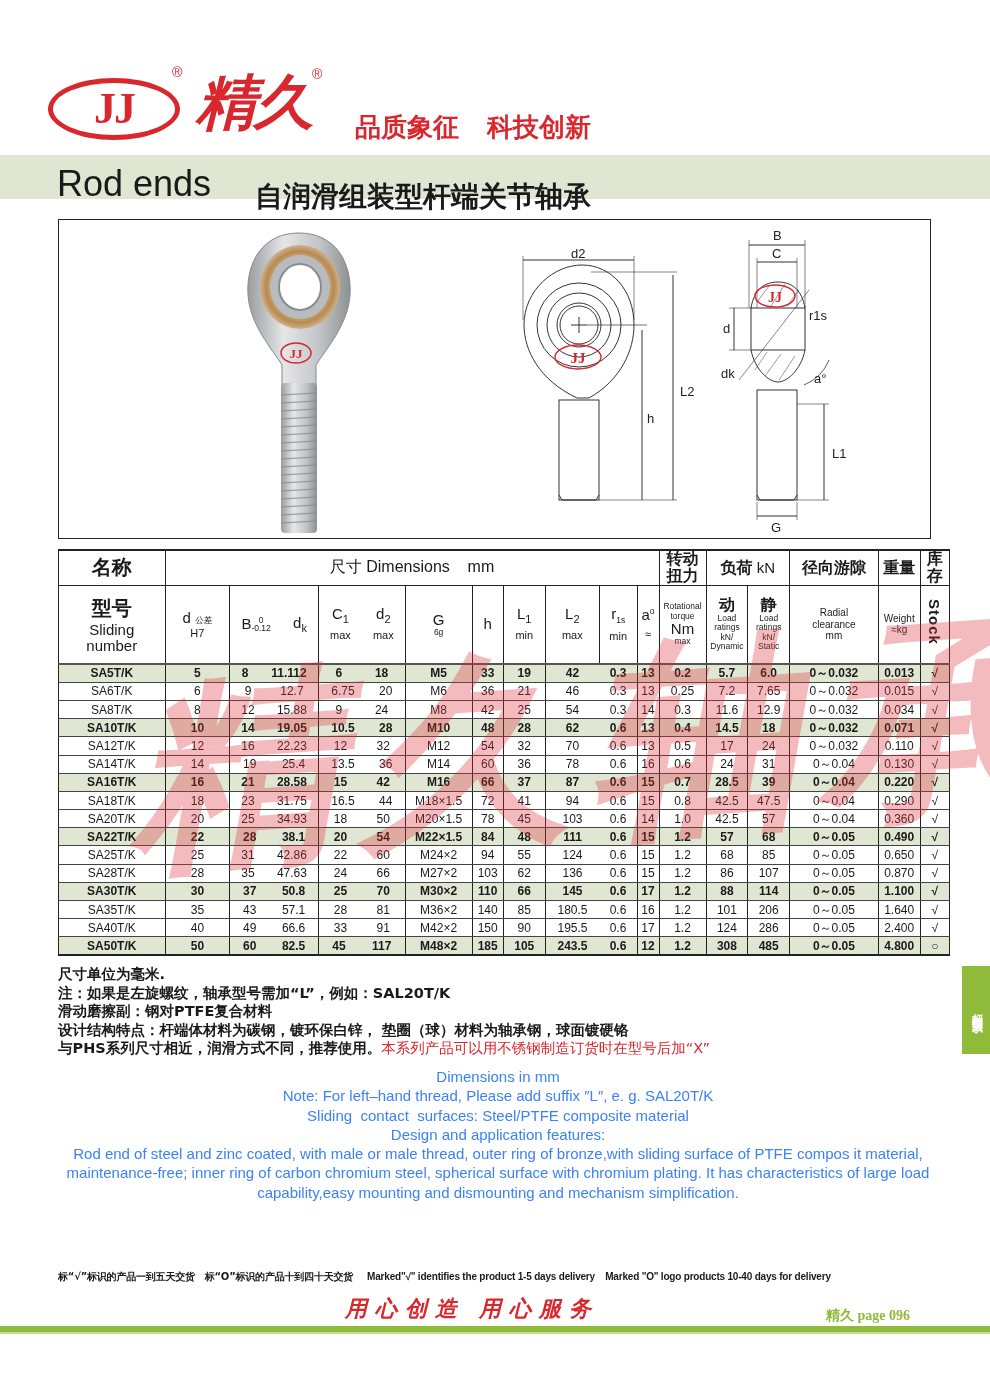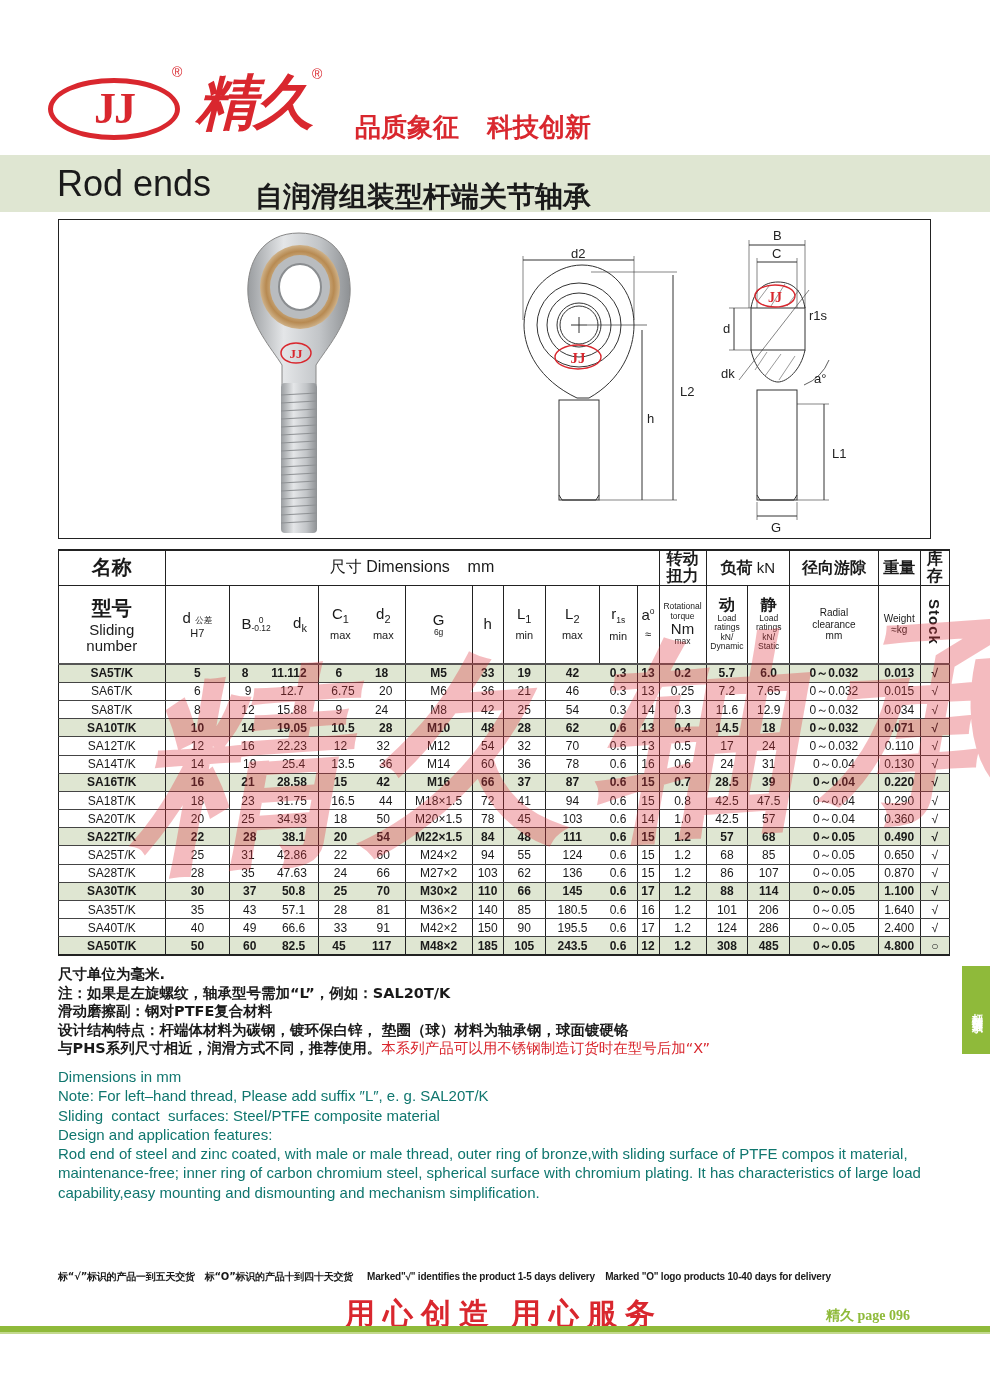--- a/index.html
+++ b/index.html
@@ -32,21 +32,21 @@
   }
   .slogan .gap { display: inline-block; width: 28px; }
   .url {
     position: absolute; left: 640px; top: 120px;
     color: #d9272e; font-size: 22px; line-height: 1; white-space: nowrap;
     font-family: "Liberation Sans", sans-serif;
   }
 
   
   .title-band {
-    position: absolute; left: 0; top: 155px; width: 990px; height: 57px;
+    position: absolute; left: 0; top: 155px; width: 990px; height: 44px;
     background: #dfe6d2;
   }
   .title-band .en {
     position: absolute; left: 57px; top: 9px; font-size: 36px; color: #1a1a1a;
     font-family: "Liberation Sans", sans-serif; line-height: 1.1;
   }
   .title-band .cn {
     position: absolute; left: 255px; top: 28px; font-size: 28px; color: #1a1a1a;
     font-family: "DejaVu Sans", sans-serif; font-weight: bold; line-height: 1;
   }
@@ -99,40 +99,40 @@
   }
 
   
   .notes-cn {
     position: absolute; left: 58px; top: 965px; font-family: "DejaVu Sans", sans-serif;
     font-size: 14.5px; line-height: 18.5px; font-weight: bold; color: #1a1a1a;
   }
   .notes-cn .red { color: #d9272e; font-weight: normal; }
   .notes-en {
     position: absolute; left: 58px; top: 1067px; width: 880px;
-    font-family: "Liberation Sans", sans-serif; font-size: 15px; line-height: 19.3px; color: #0f766e;
+    font-family: "Liberation Sans", sans-serif; font-size: 15px; line-height: 19.3px; color: #3b82f6; text-align: center;
   }
   .side-tab {
     position: absolute; left: 962px; top: 966px; width: 28px; height: 88px;
     background: #8fba3a; color: #fff; font-family: "DejaVu Serif", serif;
     font-size: 11px; font-weight: bold; writing-mode: vertical-rl;
     display: flex; align-items: center; justify-content: center; letter-spacing: 2px;
   }
 
   
   .delivery {
     position: absolute; left: 58px; top: 1270px; width: 880px;
     font-family: "DejaVu Sans", sans-serif; font-size: 10px; font-weight: bold; color: #1a1a1a;
     white-space: nowrap; letter-spacing: -0.2px;
   }
   .delivery .en { font-family: "Liberation Sans", sans-serif; margin-left: 14px; }
   .motto {
     position: absolute; left: 345px; top: 1294px;
-    font-family: "DejaVu Serif", serif; font-weight: bold; 
-    color: #d9272e; font-size: 30px; letter-spacing: 8px; white-space: nowrap;
+    font-family: "DejaVu Serif", serif; font-weight: bold; font-style: italic;
+    color: #d9272e; font-size: 22px; letter-spacing: 8px; white-space: nowrap;
   }
   .motto .gap { display: inline-block; width: 14px; }
   .page-no {
     position: absolute; left: 826px; top: 1307px; color: #8fba3a;
     font-family: "Liberation Serif", serif; font-weight: bold; font-size: 14px;
   }
   .bottom-line { position: absolute; left: 0; top: 1326px; width: 990px; height: 6px; background: #8fba3a; }
   .bottom-line2 { position: absolute; left: 0; top: 1332px; width: 990px; height: 2px; background: #c3d98f; }
 </style>
 </head>

